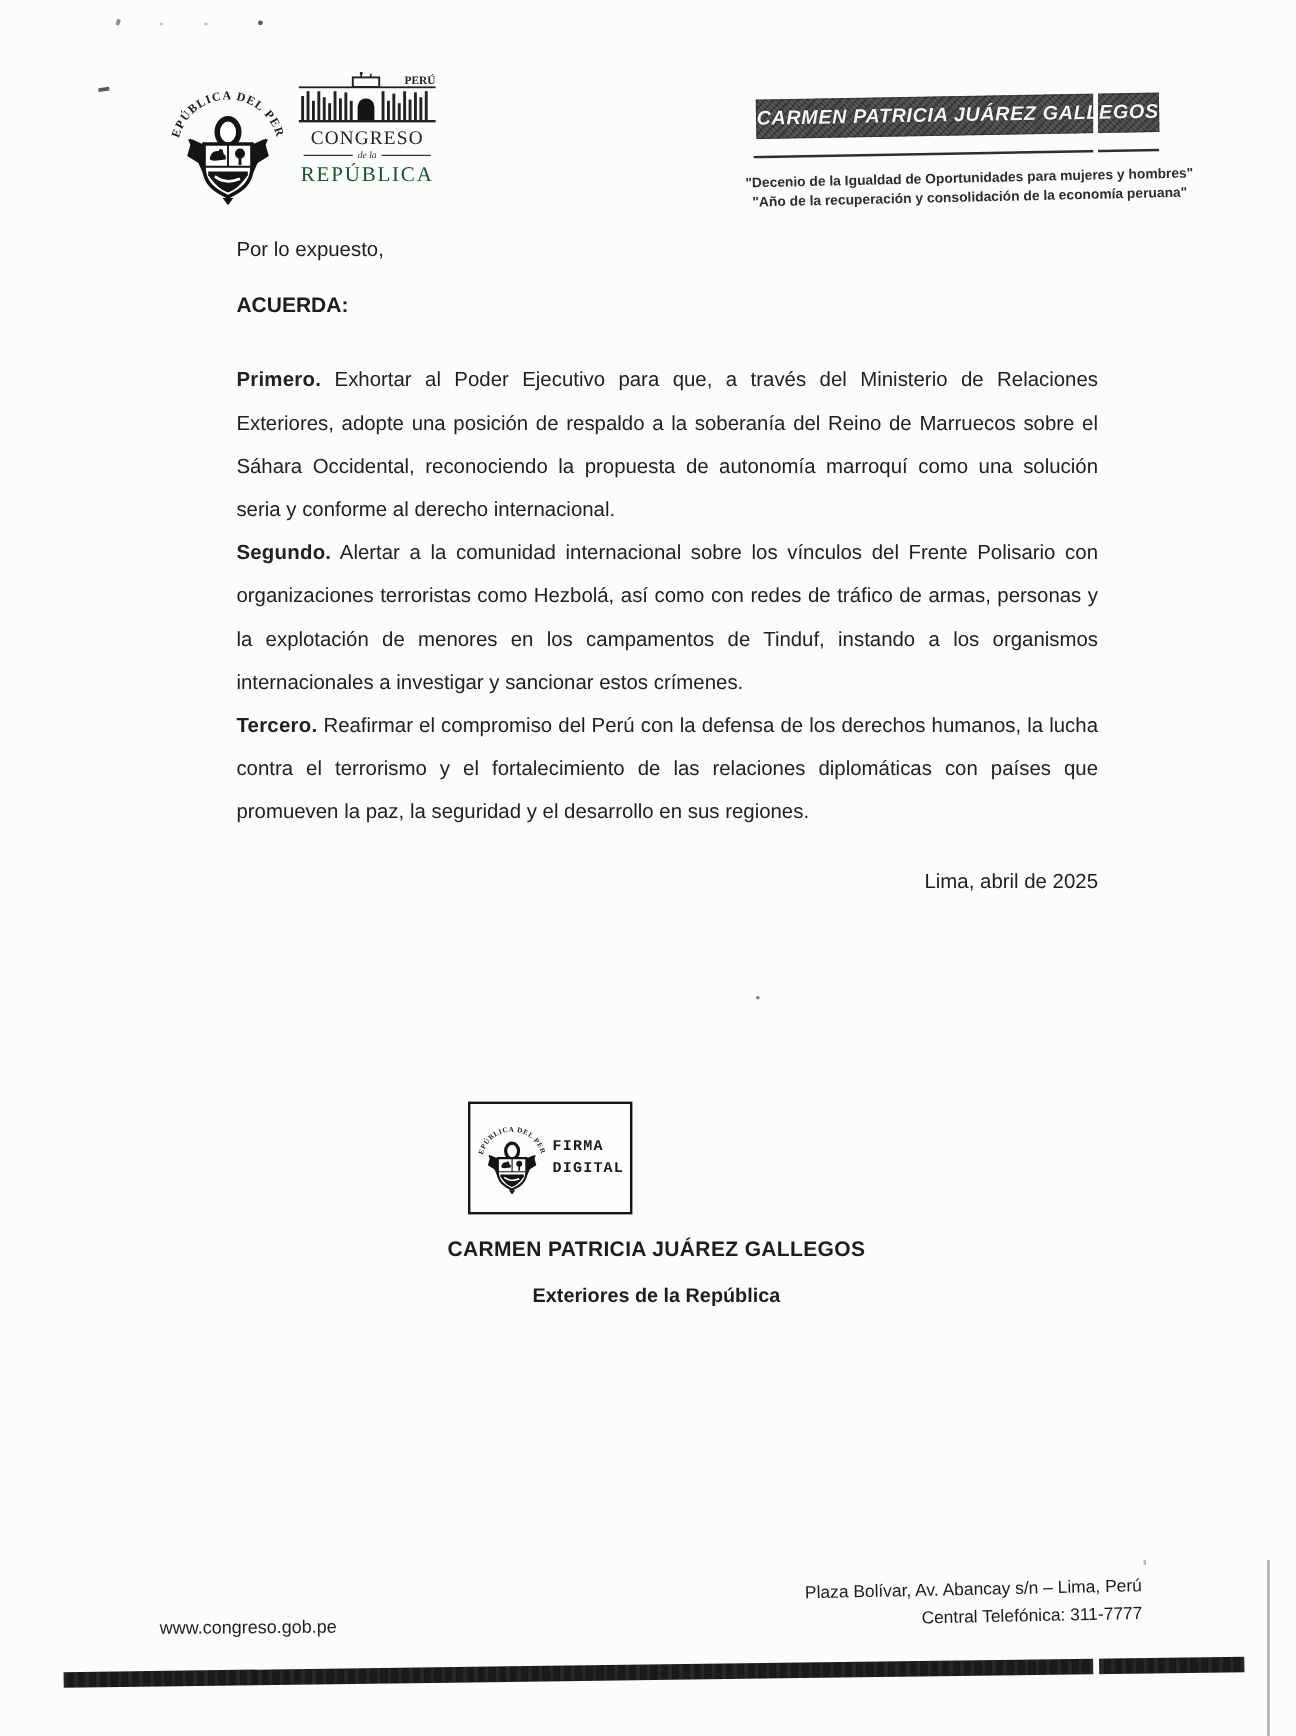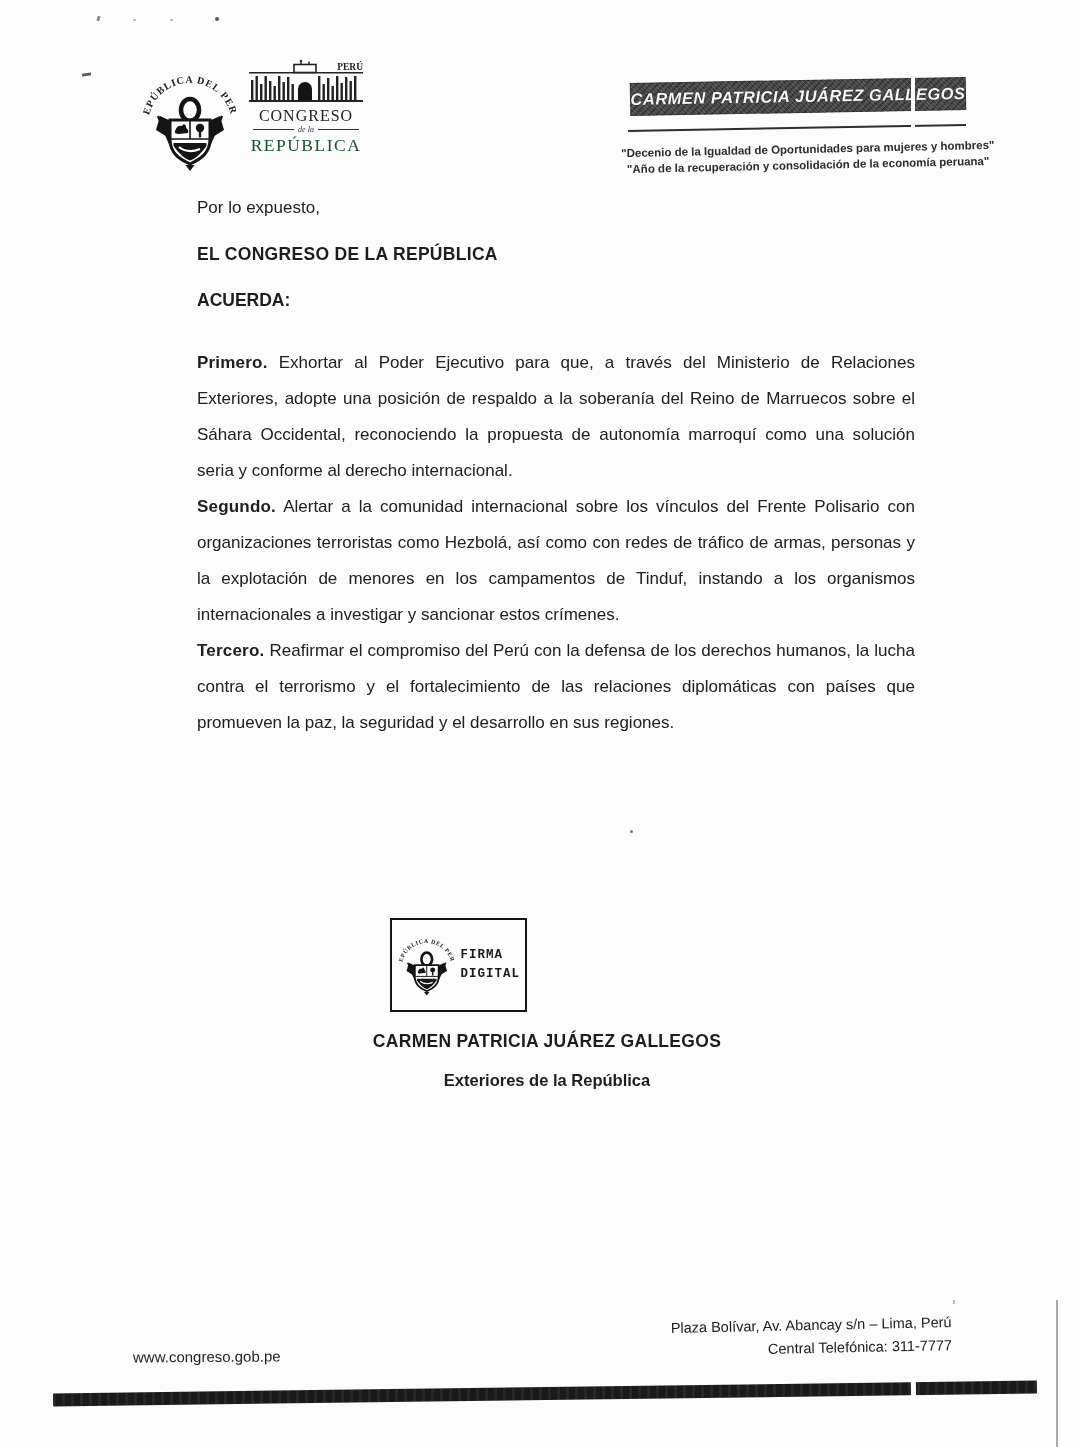--- a/index.html
+++ b/index.html
@@ -172,27 +172,27 @@
   </div>
   <div class="banner-underline"></div>
 
   <div class="header-quotes">
     <div>"Decenio de la Igualdad de Oportunidades para mujeres y hombres"</div>
     <div>"Año de la recuperación y consolidación de la economía peruana"</div>
   </div>
 
   <div class="doc-body">
     <p class="intro">Por lo expuesto,</p>
-    <p class="doc-title">EL CONGRESO DE LA REPÚBLICA</p>
     <p class="acuerda">ACUERDA:</p>
 
     <p class="para"><b>Primero.</b><span> Exhortar al Poder Ejecutivo para que, a través del Ministerio de Relaciones Exteriores, adopte una posición de respaldo a la soberanía del Reino de Marruecos sobre el Sáhara Occidental, reconociendo la propuesta de autonomía marroquí como una solución seria y conforme al derecho internacional.</span></p>
     <p class="para"><b>Segundo.</b><span> Alertar a la comunidad internacional sobre los vínculos del Frente Polisario con organizaciones terroristas como Hezbolá, así como con redes de tráfico de armas, personas y la explotación de menores en los campamentos de Tinduf, instando a los organismos internacionales a investigar y sancionar estos crímenes.</span></p>
     <p class="para"><b>Tercero.</b><span> Reafirmar el compromiso del Perú con la defensa de los derechos humanos, la lucha contra el terrorismo y el fortalecimiento de las relaciones diplomáticas con países que promueven la paz, la seguridad y el desarrollo en sus regiones.</span></p>
 
+    <p class="dateline">Lima, abril de 2025</p>
   </div>
 
   <div class="stamp-box">
     <svg class="seal-svg" viewBox="0 0 100 106" xmlns="http://www.w3.org/2000/svg">
       <path id="sealArcB" d="M 10 46 A 42 42 0 0 1 90 46" fill="none"></path>
       <text font-family="Liberation Serif, serif" font-size="10" font-weight="bold" fill="#1c1c1c" letter-spacing="1">
         <textPath href="#sealArcB" startOffset="50%" text-anchor="middle">REPÚBLICA DEL PERÚ</textPath>
       </text>
       <ellipse cx="50" cy="44" rx="9" ry="11" fill="#fff" stroke="#141414" stroke-width="4.5"></ellipse>
       <line x1="18" y1="50" x2="32" y2="82" stroke="#141414" stroke-width="2.5"></line>

